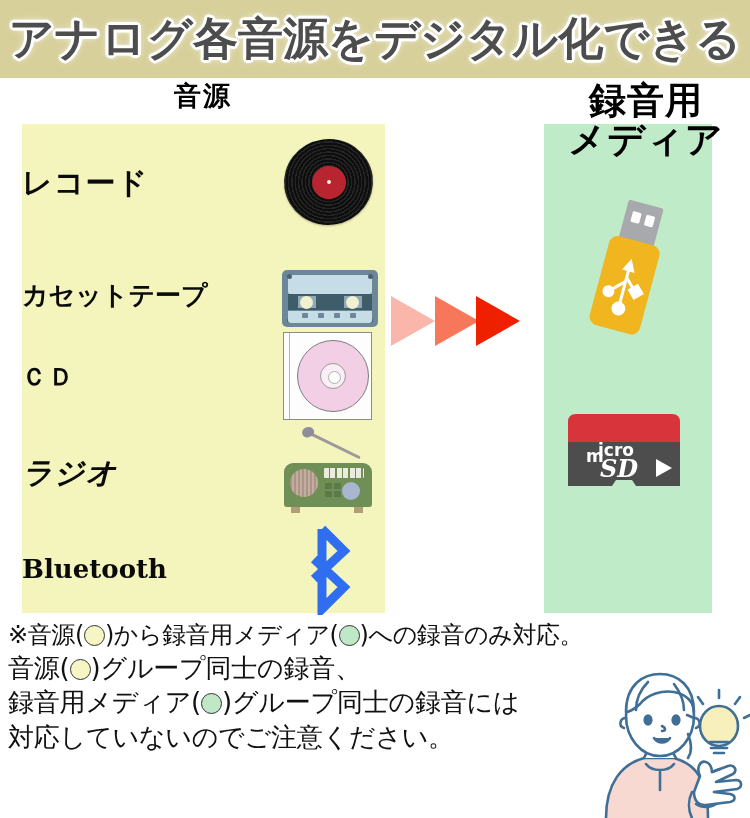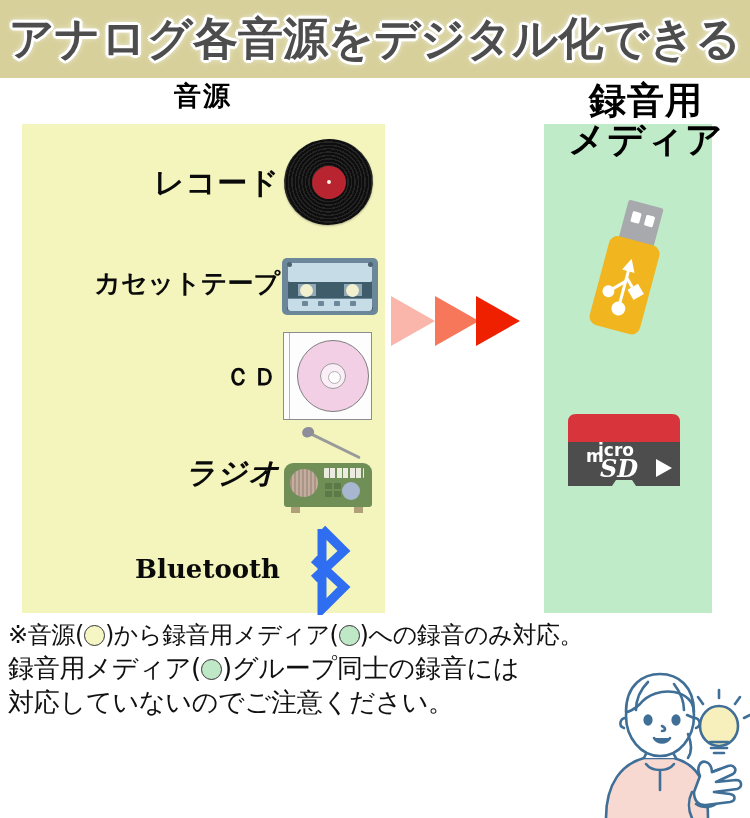--- a/index.html
+++ b/index.html
@@ -56,29 +56,29 @@
   #title-media .l2 { display: block; margin-top: 1px; text-align: center; }
 
   
   .src-row {
     position: absolute; left: 22px; width: 363px; height: 98px;
     display: flex; align-items: center;
   }
   .src-label {
     font-family: "DejaVu Serif", serif;
     font-weight: 700; color: #0a0a0a;
-    width: 258px; text-align: right;
+    width: 258px; text-align: left;
     font-size: 30px; letter-spacing: 1px; white-space: nowrap;
   }
   .src-label.small { font-size: 26px; letter-spacing: 0px; }
   .src-label.mono  { font-size: 24px; letter-spacing: 3px; }
   .src-icon { width: 100px; height: 96px; position: relative; }
 
   #row-record   { top: 134px; }
-  #row-cassette { top: 234px; }
+  #row-cassette { top: 246px; }
   #row-cd       { top: 328px; }
   #row-radio    { top: 424px; font-style: italic; }
   #row-bt       { top: 520px; }
 
   
   .vinyl {
     position: absolute; left: 4px; top: 4px; width: 89px; height: 86px;
     border-radius: 50%;
     background:
       repeating-radial-gradient(circle at 50% 50%,
@@ -364,20 +364,21 @@
 </div>
 
 <div id="arrows">
   <div class="arrow" id="arrow-1"></div>
   <div class="arrow" id="arrow-2"></div>
   <div class="arrow" id="arrow-3"></div>
 </div>
 
 <div id="footer">
   <span class="fline l1"><span>※音源(</span><span class="dot yellow"></span><span>)から録音用メディア(</span><span class="dot green"></span><span>)への録音のみ対応。</span></span>
+  <span class="fline l2"><span>音源(</span><span class="dot yellow"></span><span>)グループ同士の録音、</span></span>
   <span class="fline l3"><span>録音用メディア(</span><span class="dot green"></span><span>)グループ同士の録音には</span></span>
   <span class="fline l4">対応していないのでご注意ください。</span>
 </div>
 
 <div id="person">
   <svg width="162" height="150" viewBox="0 0 162 150">
     <g fill="none" stroke="#3f6e96" stroke-width="2.6" stroke-linejoin="round" stroke-linecap="round">
 
       <path d="M18 150 C18 115 34 96 56 90 L86 90 C108 96 120 112 120 150" fill="#f7d9d2"></path>
 

